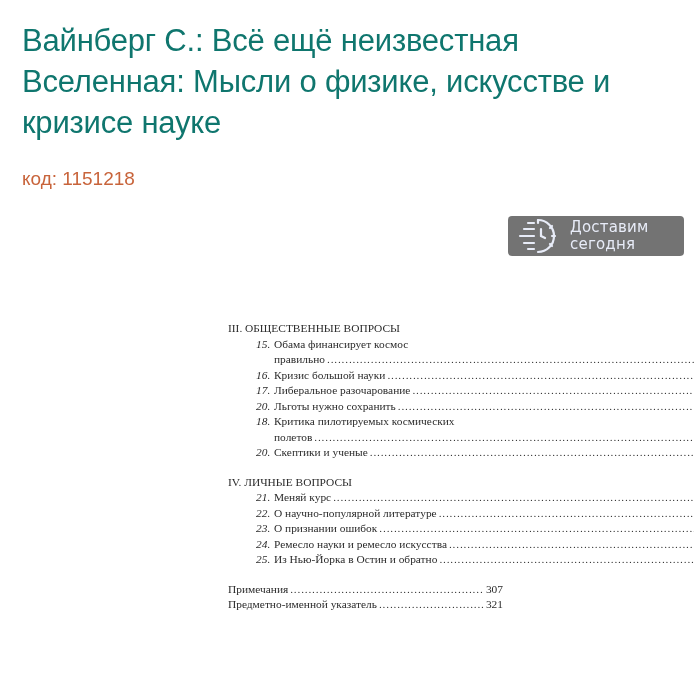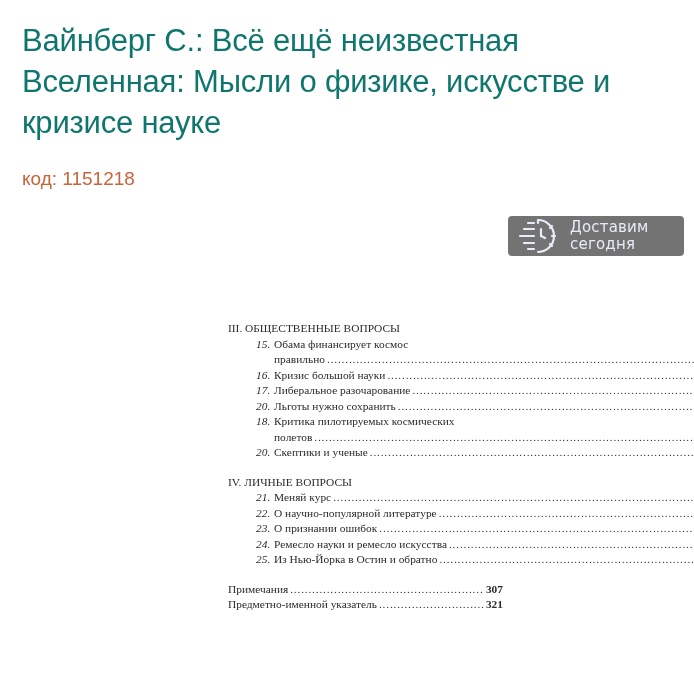--- a/index.html
+++ b/index.html
@@ -25,21 +25,21 @@
     }
     .toc .section { font-size:11.4px; margin:0; }
     .toc .section.s2 { margin-top:14px; }
     .entry { display:flex; padding-left:28px; }
     .entry .num { width:18px; flex:none;font-style:italic; }
     .entry .body { flex:1; }
     .line { display:flex; align-items:baseline; }
     .line .txt { white-space:nowrap; }
     .line .dots { flex:1; overflow:hidden; white-space:nowrap; margin:0 2px; letter-spacing:0.8px; }
     .line .dots::after { content:"....................................................................................................................................."; }
-    .line .pg { white-space:nowrap;font-weight:bold; }
+    .line .pg { white-space:nowrap; }
     .tail { margin-top:14px; }
   </style>
 </head>
 <body>
 
 <h1 class="title">Вайнберг С.: Всё ещё неизвестная Вселенная: Мысли о физике, искусстве и кризисе науке</h1>
 <div class="code">код: 1151218</div>
 
 <div class="delivery-badge">
   <svg class="icon" viewBox="0 0 50 50">

